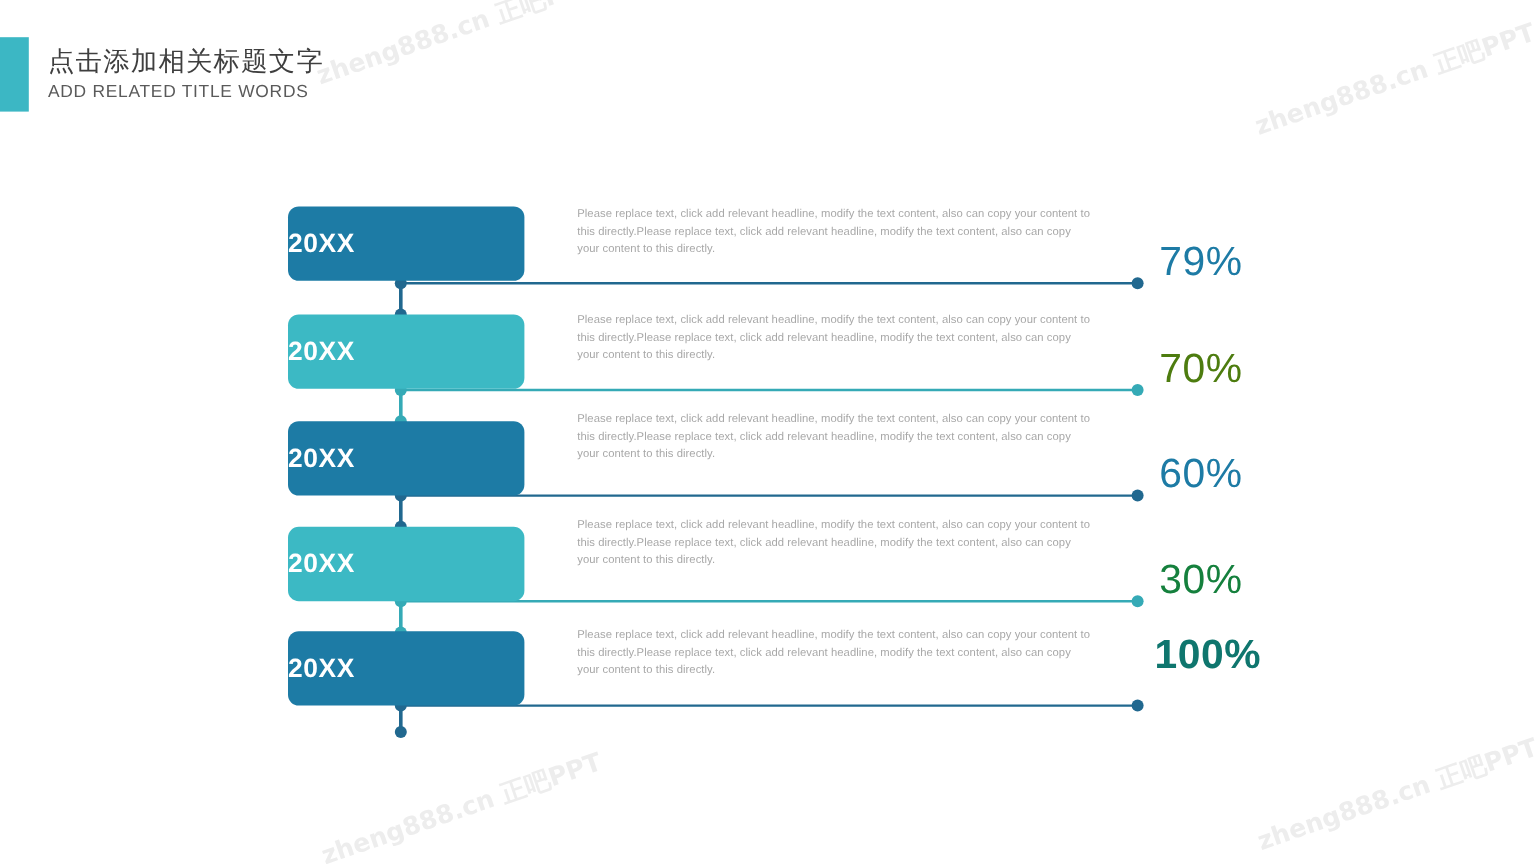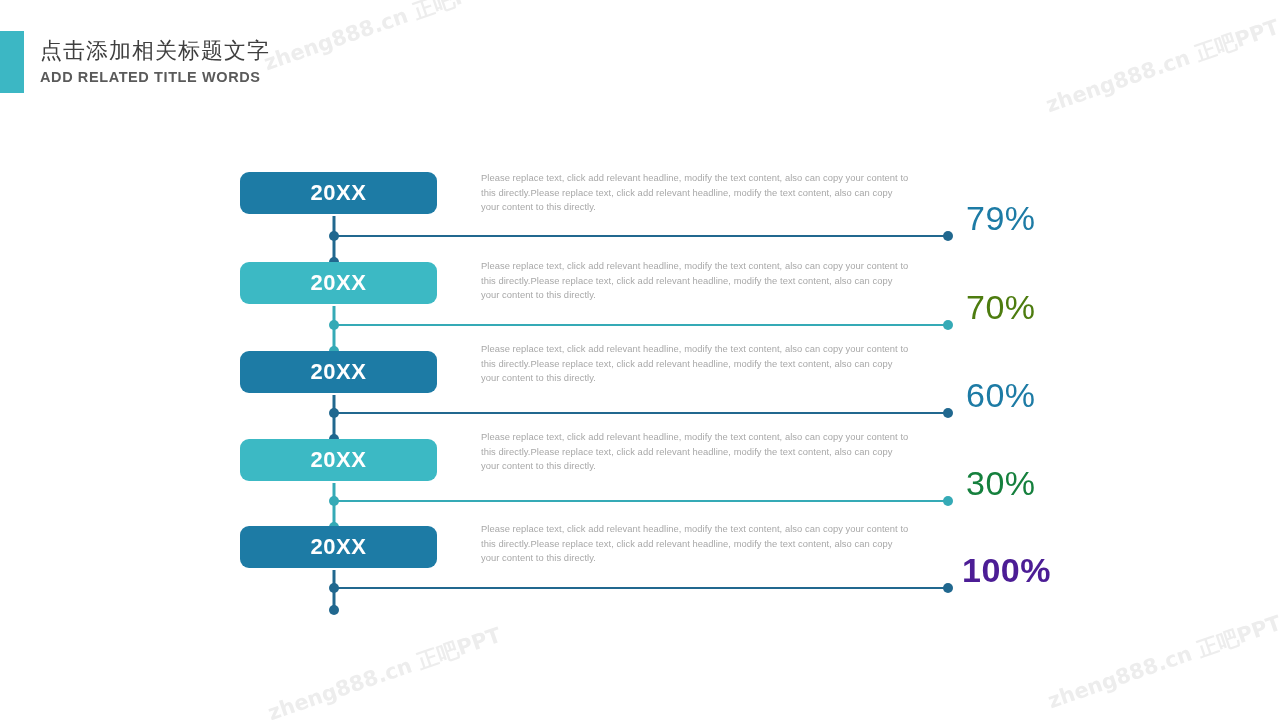--- a/index.html
+++ b/index.html
@@ -43,21 +43,21 @@
     letter-spacing: 1px;
     line-height: 1.25;
     font-weight: 400;
   }
   .title-en {
     font-size: 14.5px;
     color: #5a5a5a;
     letter-spacing: 0.6px;
     line-height: 1.3;
     margin-top: 3px;
-    font-weight: 700;
+    font-weight: 400;
   }
 
   
   .diagram {
     position: absolute;
     left: 0;
     top: 0;
     width: 1280px;
     height: 720px;
   }
@@ -66,25 +66,24 @@
     left: 0;
     top: 0;
     width: 1280px;
     height: 720px;
     pointer-events: none;
   }
 
   .year-box {
     position: absolute;
     width: 197px;
-    height: 42px;
+    height: 62px;
     border-radius: 9px;
     display: flex;
     align-items: center;
-    justify-content: center;
     box-sizing: border-box;
   }
   .year-box .year-label {
     color: #ffffff;
     font-size: 22px;
     font-weight: bold;
     letter-spacing: 0.5px;
   }
 
   .body-text {
@@ -202,15 +201,15 @@
   <div class="year-box" style="left:240px; top:439px; background:#3cb9c4;">
     <span class="year-label">20XX</span>
   </div>
   <div class="body-text" style="left:481px; top:430px;">Please replace text, click add relevant headline, modify the text content, also can copy your content to this directly.Please replace text, click add relevant headline, modify the text content, also can copy your content to this directly.</div>
   <div class="pct light" style="left:966px; top:466px; color:#15803d;">30%</div>
 
   <div class="year-box" style="left:240px; top:526px; background:#1d7ba5;">
     <span class="year-label">20XX</span>
   </div>
   <div class="body-text" style="left:481px; top:522px;">Please replace text, click add relevant headline, modify the text content, also can copy your content to this directly.Please replace text, click add relevant headline, modify the text content, also can copy your content to this directly.</div>
-  <div class="pct bold" style="left:962px; top:553px; color:#4c1d95;">100%</div>
+  <div class="pct bold" style="left:962px; top:529px; color:#0f766e;">100%</div>
 
 </div>
 
 </body></html>

